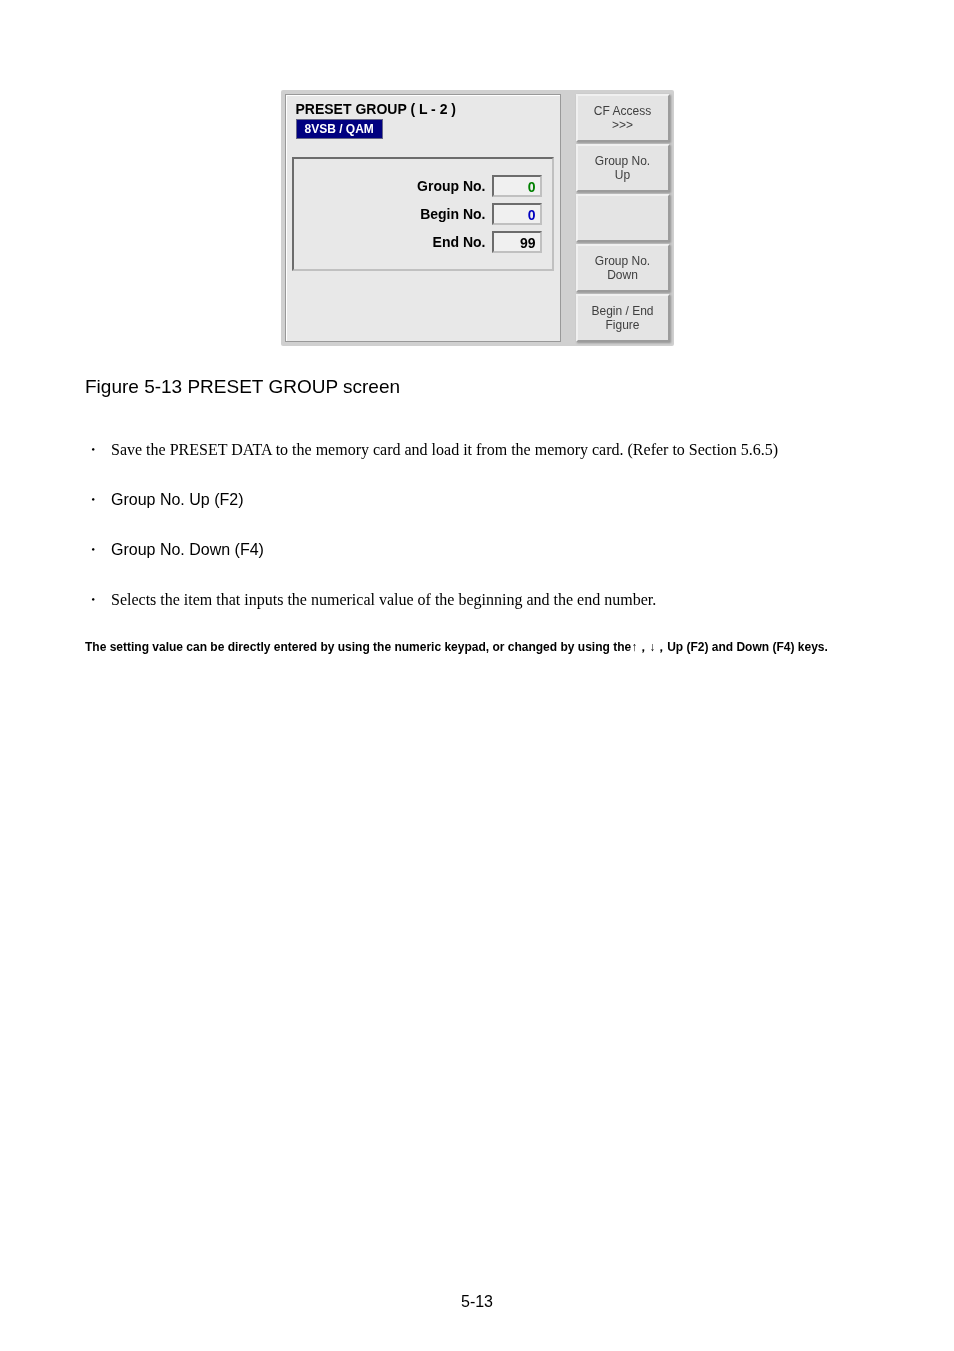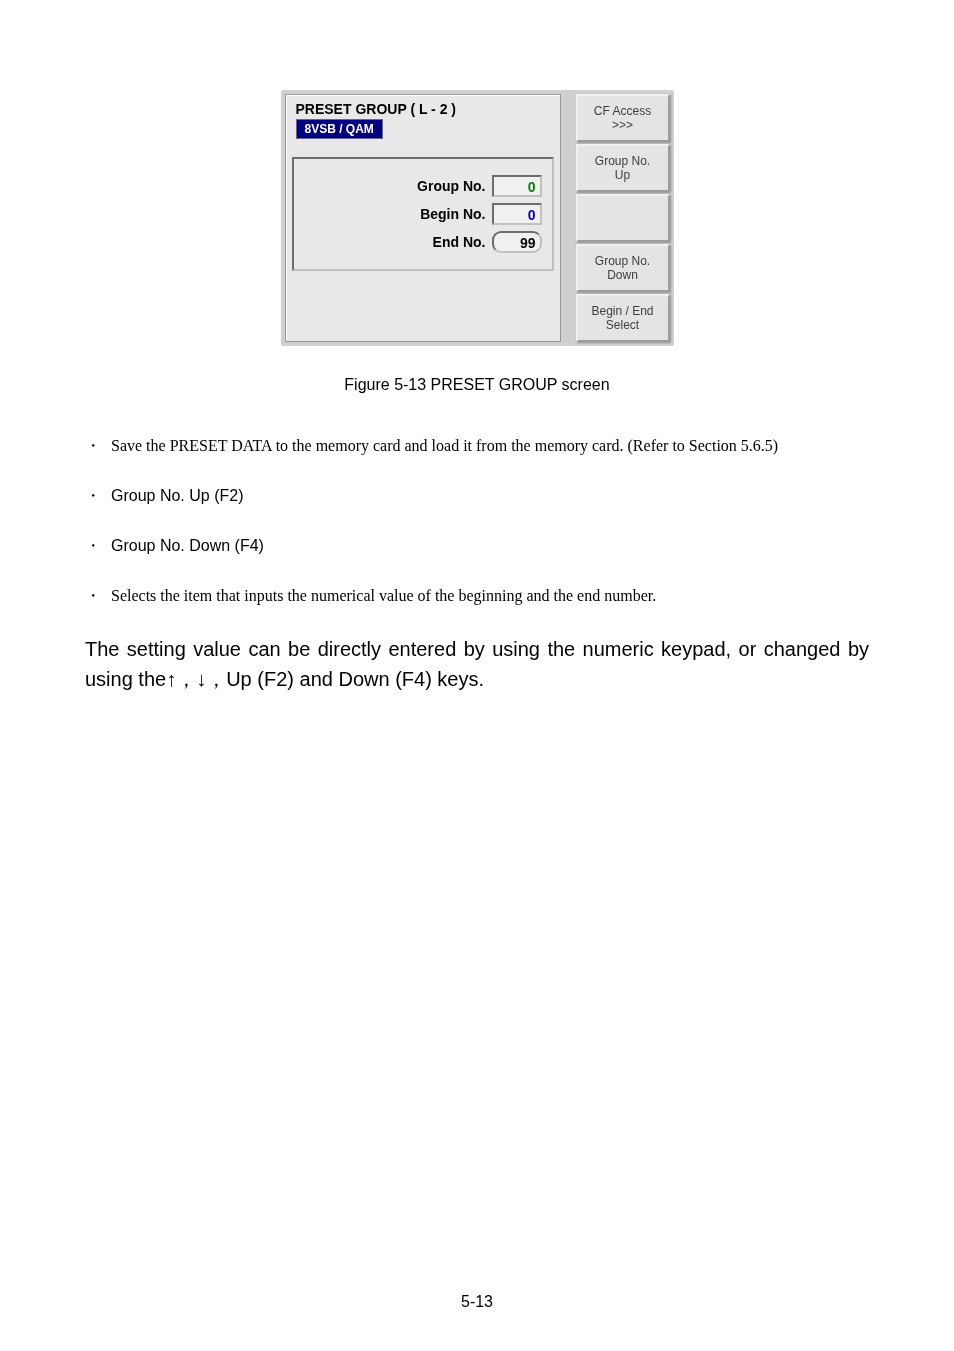--- a/index.html
+++ b/index.html
@@ -77,21 +77,21 @@
       border: 2px inset #c0c0c0;
       text-align: right;
       padding: 2px 4px;
       font-family: 'Arial Black', Arial, sans-serif;
       font-weight: bold;
       font-size: 14px;
       line-height: 16px;
     }
     .val-green { color: #008000; }
     .val-blue { color: #0000c0; }
-    .val-black { color: #000; border-radius: 9px; }
+    .val-black { color: #000; }
     .side-panel {
       display: flex;
       flex-direction: column;
       gap: 2px;
       width: 94px;
     }
     .soft-button {
       background: #e4e4e4;
       border: 2px outset #f0f0f0;
       height: 48px;
@@ -101,22 +101,22 @@
       justify-content: center;
       font-size: 12px;
       color: #404040;
       line-height: 1.2;
       box-shadow: 1px 1px 2px rgba(0,0,0,0.3);
     }
     .soft-button.blank {
       background: #e4e4e4;
     }
     .figure-caption {
-      text-align: center;
-      font-size: 16px;
+      text-align: left;
+      font-size: 19px;
       margin-bottom: 40px;
     }
     .list-item {
       display: flex;
       margin-bottom: 26px;
       font-size: 16px;
       line-height: 1.5;
       text-align: justify;
     }
     .bullet {
@@ -127,23 +127,24 @@
       width: 178px;
       flex-shrink: 0;
     }
     .item-desc {
       flex: 1;
       text-align: justify;
       font-family: Liberation Serif, serif;
     }
     .body-text {
       margin-top: 20px;
-      font-size: 20px;
+      font-size: 12px;
       line-height: 1.5;
       text-align: justify;
+      font-weight: bold;
     }
     .page-num {
       position: absolute;
       bottom: 40px;
       left: 0;
       width: 100%;
       text-align: center;
       font-size: 16px;
     }
   </style>
@@ -179,21 +180,21 @@
         <span>Group No.</span>
         <span>Up</span>
       </div>
       <div class="soft-button blank"></div>
       <div class="soft-button">
         <span>Group No.</span>
         <span>Down</span>
       </div>
       <div class="soft-button">
         <span>Begin / End</span>
-        <span>Select</span>
+        <span>Figure</span>
       </div>
     </div>
   </div>
 </div>
 
 <div class="figure-caption">Figure 5-13    PRESET GROUP screen</div>
 
 <div class="list-item">
   <span class="bullet">・</span>
   <span class="item-desc">Save the PRESET DATA to the memory card and load it from the memory card. (Refer to Section 5.6.5)</span>

